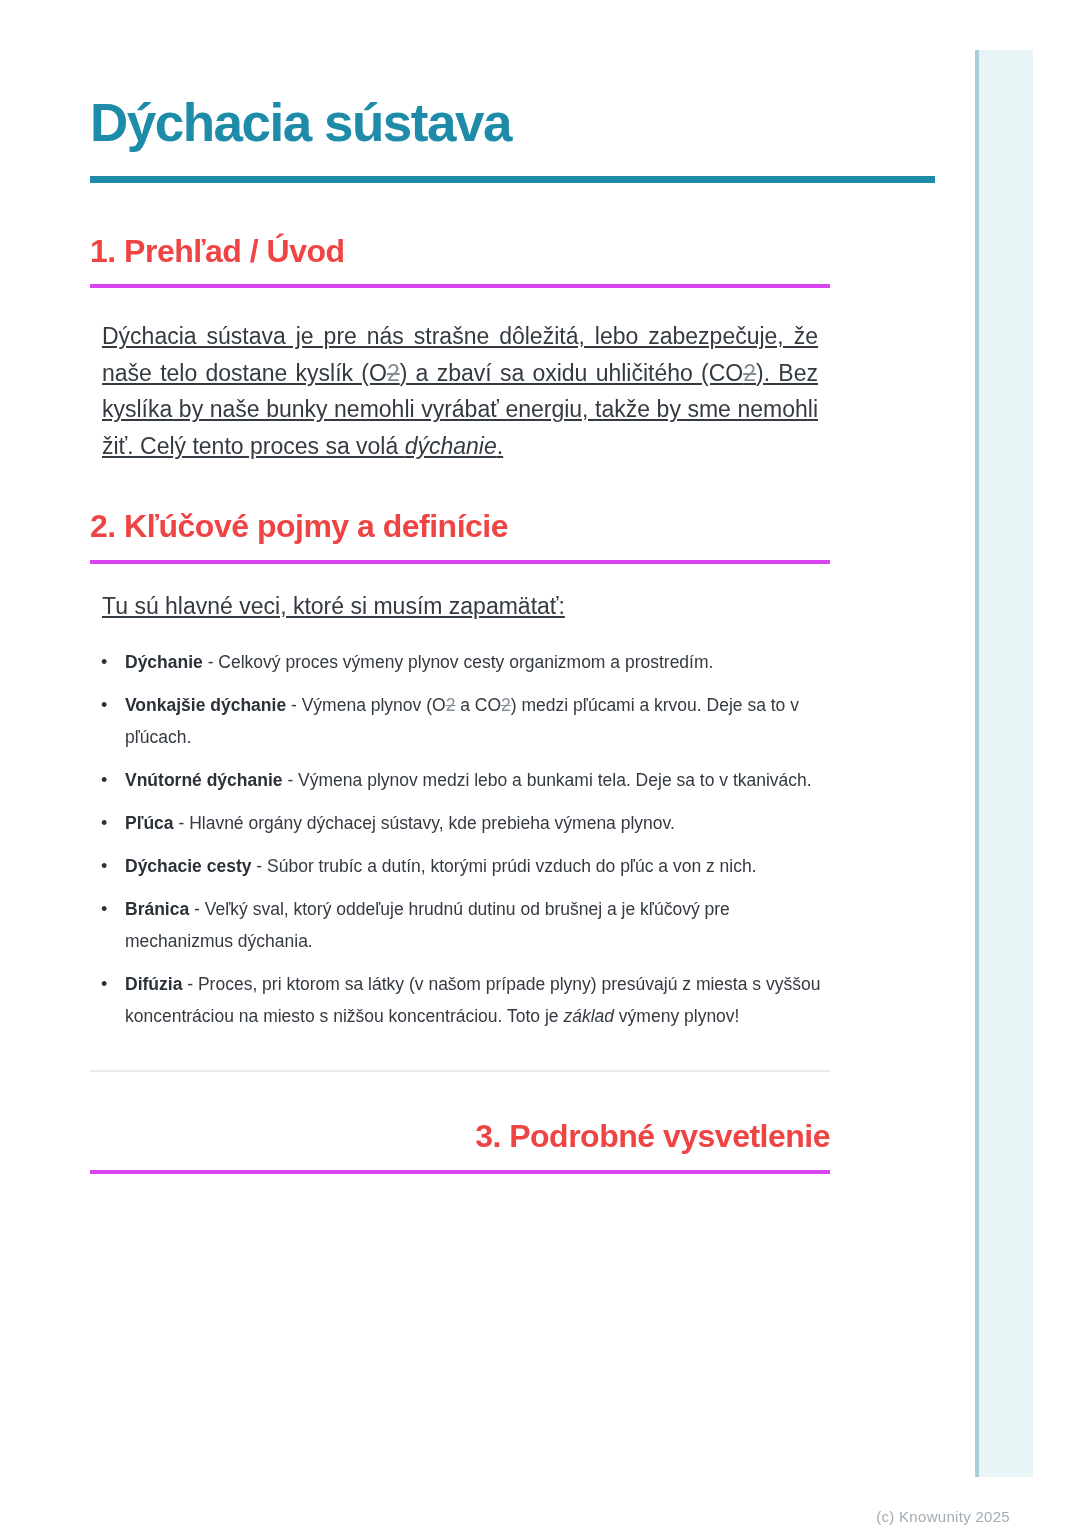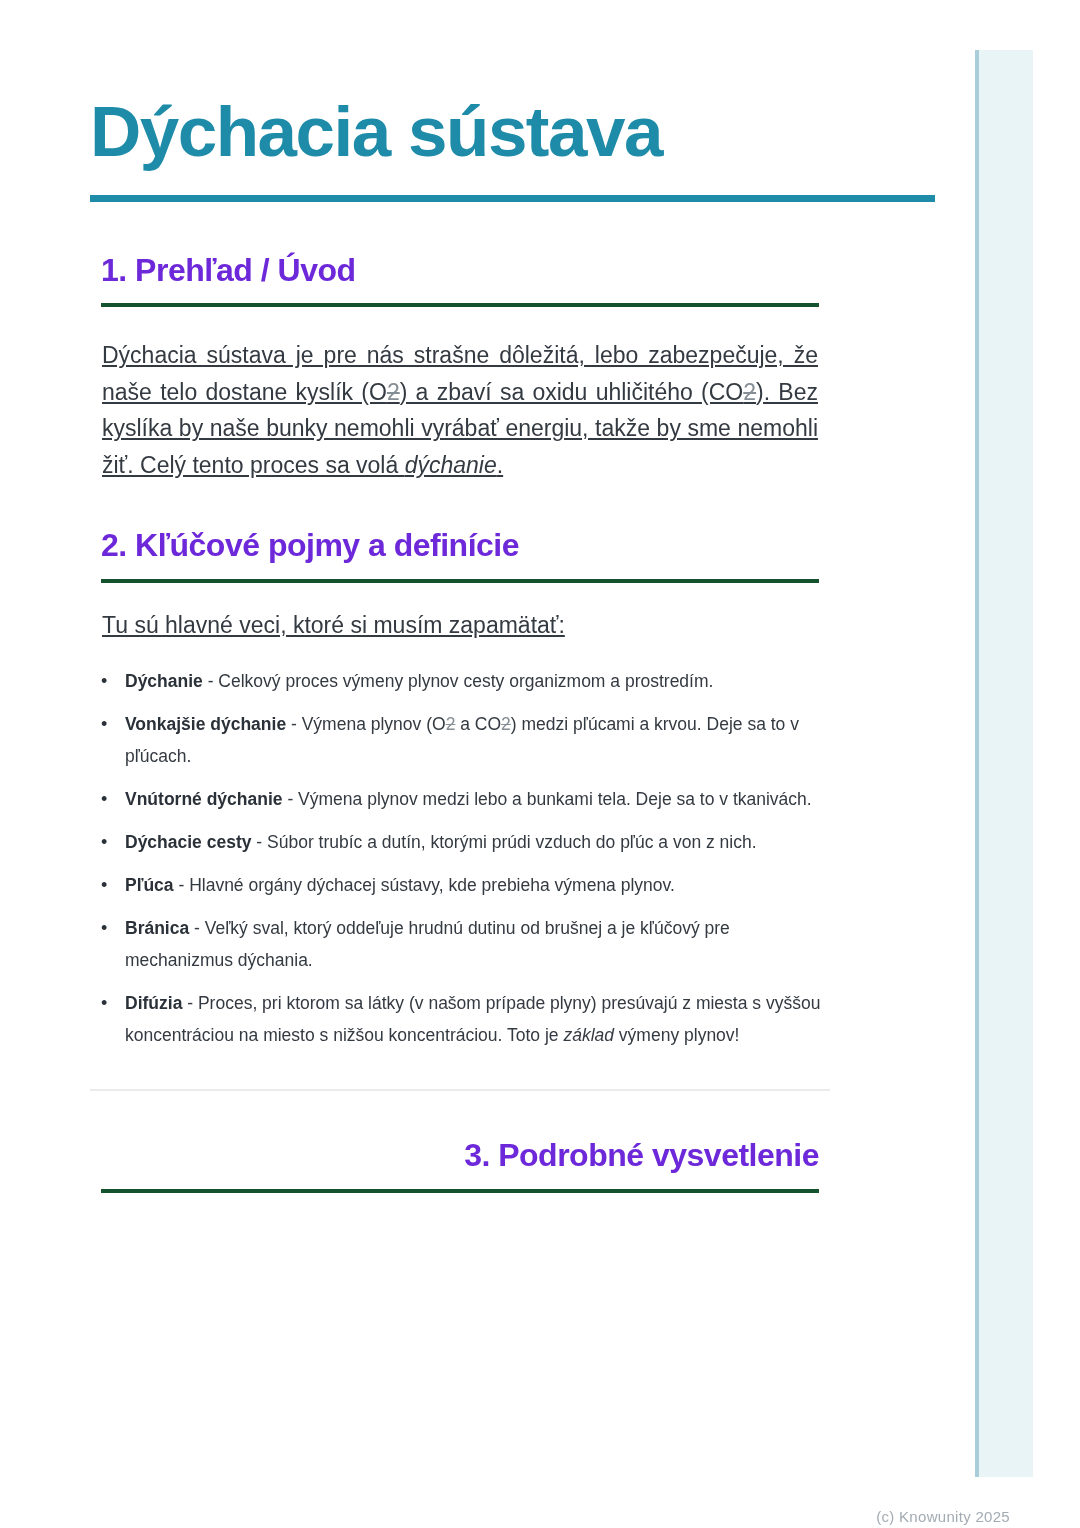--- a/index.html
+++ b/index.html
@@ -9,31 +9,31 @@
     font-family:"Liberation Sans","DejaVu Sans",sans-serif;
     color:#343a41;
     position:relative;
     overflow:hidden;
   }
   .page{position:relative;width:1080px;height:1528px;}
   .content{width:740px;margin-left:90px;}
 
   h1.page-title{
     margin:0;padding-top:95px;
-    font-size:71px;font-weight:700;letter-spacing:-1.5px;
+    font-size:53px;font-weight:700;letter-spacing:-1.5px;
     color:#1e8ca8;line-height:1.05;
   }
   .title-rule{
     margin-top:25px;width:845px;height:7px;background:#1e8ca8;
   }
 
   h2.section-heading{
-    margin:11px;font-size:32px;font-weight:700;letter-spacing:-0.5px;
-    color:#6d28d9;line-height:1.15;
-    padding-bottom:15px;border-bottom:4px solid #14532d;
+    margin:0;font-size:32px;font-weight:700;letter-spacing:-0.5px;
+    color:#ef4444;line-height:1.15;
+    padding-bottom:15px;border-bottom:4px solid #d946ef;
   }
   .s1 h2{margin-top:50px;}
   .s2 h2{margin-top:44px;}
   .s3 h2{margin-top:46px;text-align:right;}
 
   p.body-text{
     margin:12px;font-size:23px;line-height:36.5px;color:#343a41;text-decoration:underline;
   }
   p.justified{text-align:justify;}
   .s1 p.body-text{margin-top:30px;}
@@ -97,22 +97,22 @@
       <p class="body-text justified"><span>Dýchacia sústava je pre nás strašne dôležitá, lebo zabezpečuje, že naše telo dostane kyslík (O</span><span class="seg-sub">2</span><span>) a zbaví sa oxidu uhličitého (CO</span><span class="seg-sub">2</span><span>). Bez kyslíka by naše bunky nemohli vyrábať energiu, takže by sme nemohli žiť. Celý tento proces sa volá </span><span class="seg-italic">dýchanie</span><span>.</span></p>
     </section>
 
     <section class="s2">
       <h2 class="section-heading">2. Kľúčové pojmy a definície</h2>
       <p class="body-text intro">Tu sú hlavné veci, ktoré si musím zapamätať:</p>
       <ul class="term-list">
         <li><span class="term">Dýchanie</span><span><span> - Celkový proces výmeny plynov cesty organizmom a prostredím.</span></span></li>
         <li><span class="term">Vonkajšie dýchanie</span><span><span> - Výmena plynov (O</span><span class="seg-sub">2</span><span> a CO</span><span class="seg-sub">2</span><span>) medzi pľúcami a krvou. Deje sa to v pľúcach.</span></span></li>
         <li><span class="term">Vnútorné dýchanie</span><span><span> - Výmena plynov medzi lebo a bunkami tela. Deje sa to v tkanivách.</span></span></li>
+        <li><span class="term">Pľúca</span><span><span> - Hlavné orgány dýchacej sústavy, kde prebieha výmena plynov.</span></span></li>
         <li><span class="term">Dýchacie cesty</span><span><span> - Súbor trubíc a dutín, ktorými prúdi vzduch do pľúc a von z nich.</span></span></li>
-        <li><span class="term">Pľúca</span><span><span> - Hlavné orgány dýchacej sústavy, kde prebieha výmena plynov.</span></span></li>
         <li><span class="term">Bránica</span><span><span> - Veľký sval, ktorý oddeľuje hrudnú dutinu od brušnej a je kľúčový pre mechanizmus dýchania.</span></span></li>
         <li><span class="term">Difúzia</span><span><span> - Proces, pri ktorom sa látky (v našom prípade plyny) presúvajú z miesta s vyššou koncentráciou na miesto s nižšou koncentráciou. Toto je </span><span class="seg-italic">základ</span><span> výmeny plynov!</span></span></li>
       </ul>
     </section>
 
     <div class="content-divider"></div>
 
     <section class="s3">
       <h2 class="section-heading">3. Podrobné vysvetlenie</h2>
     </section>

